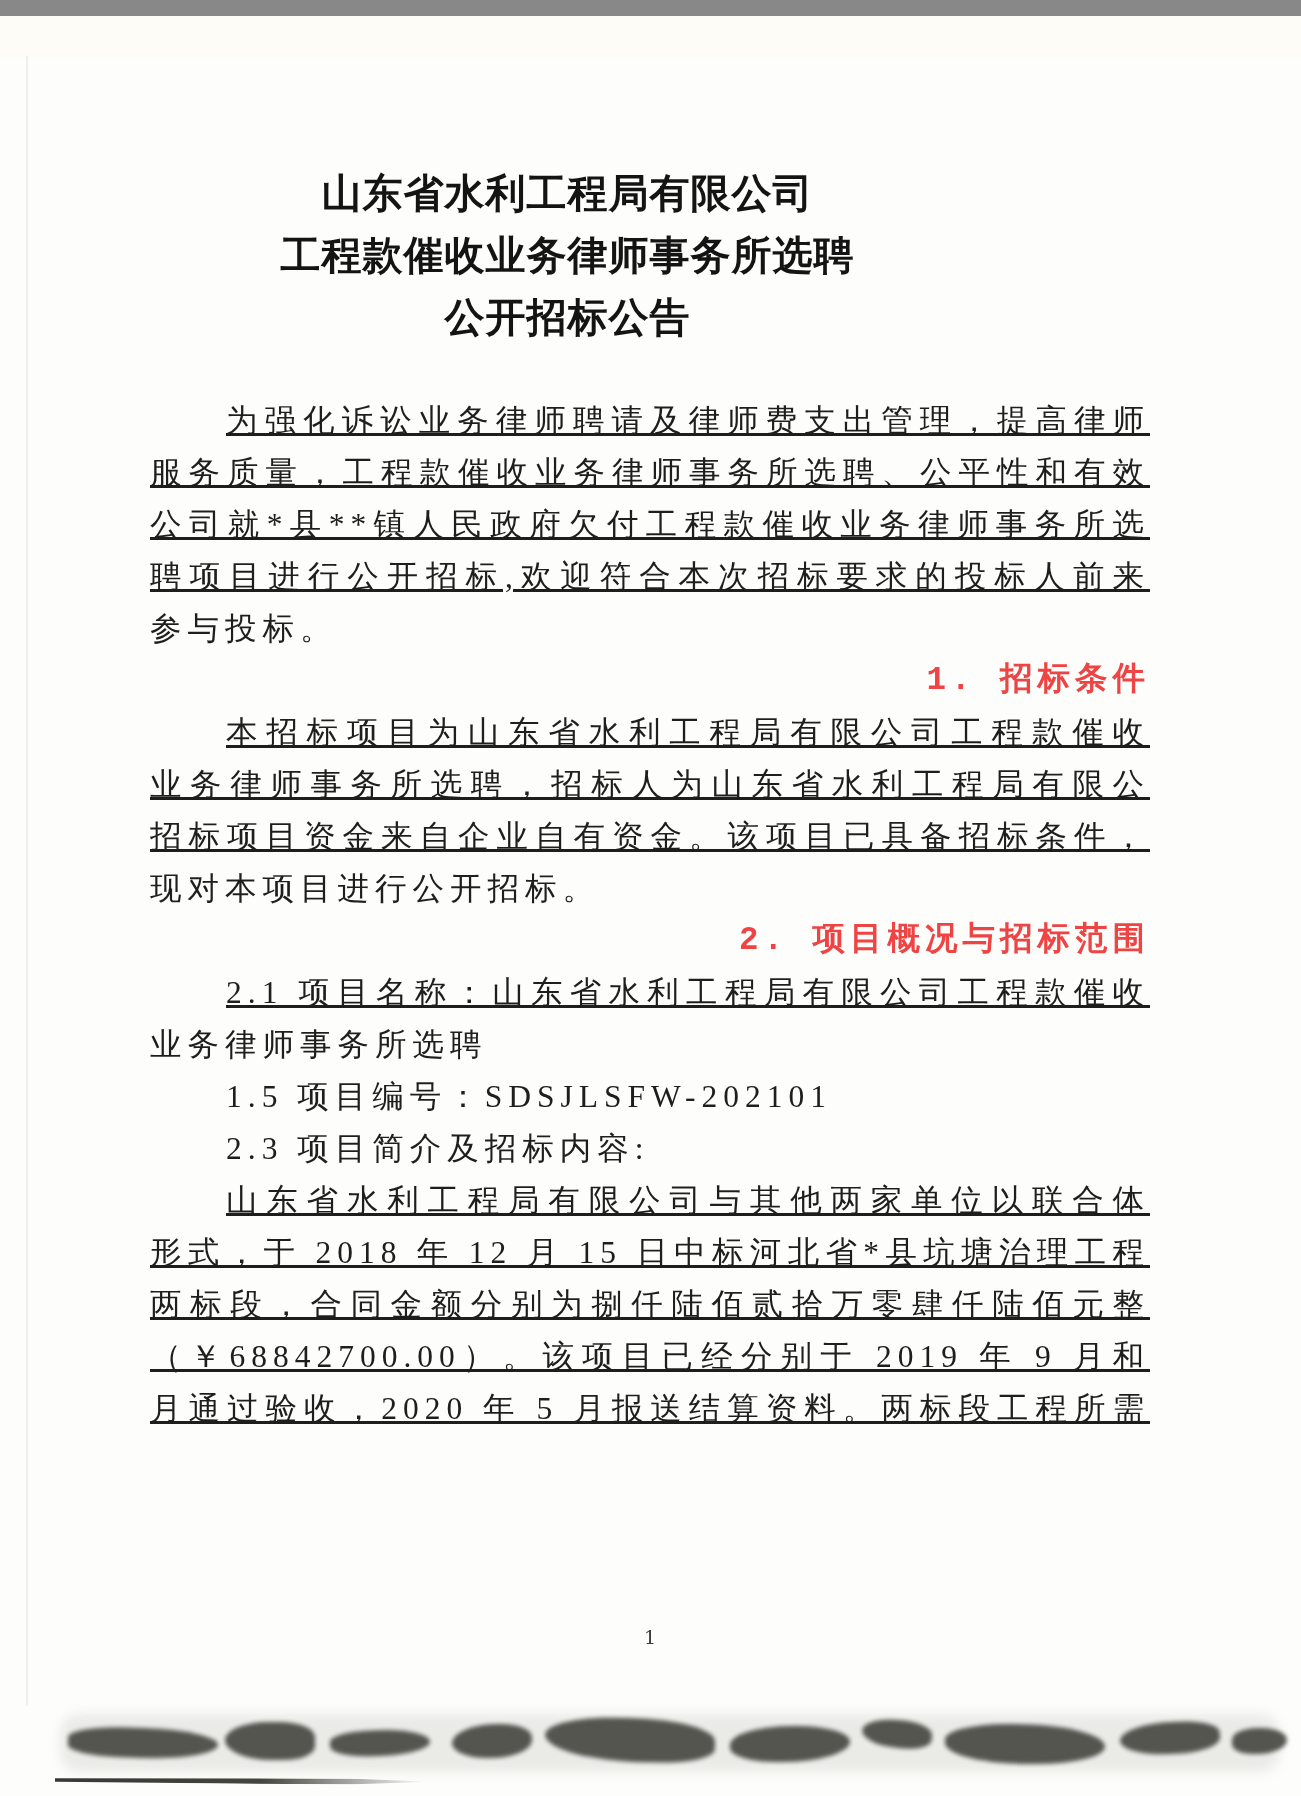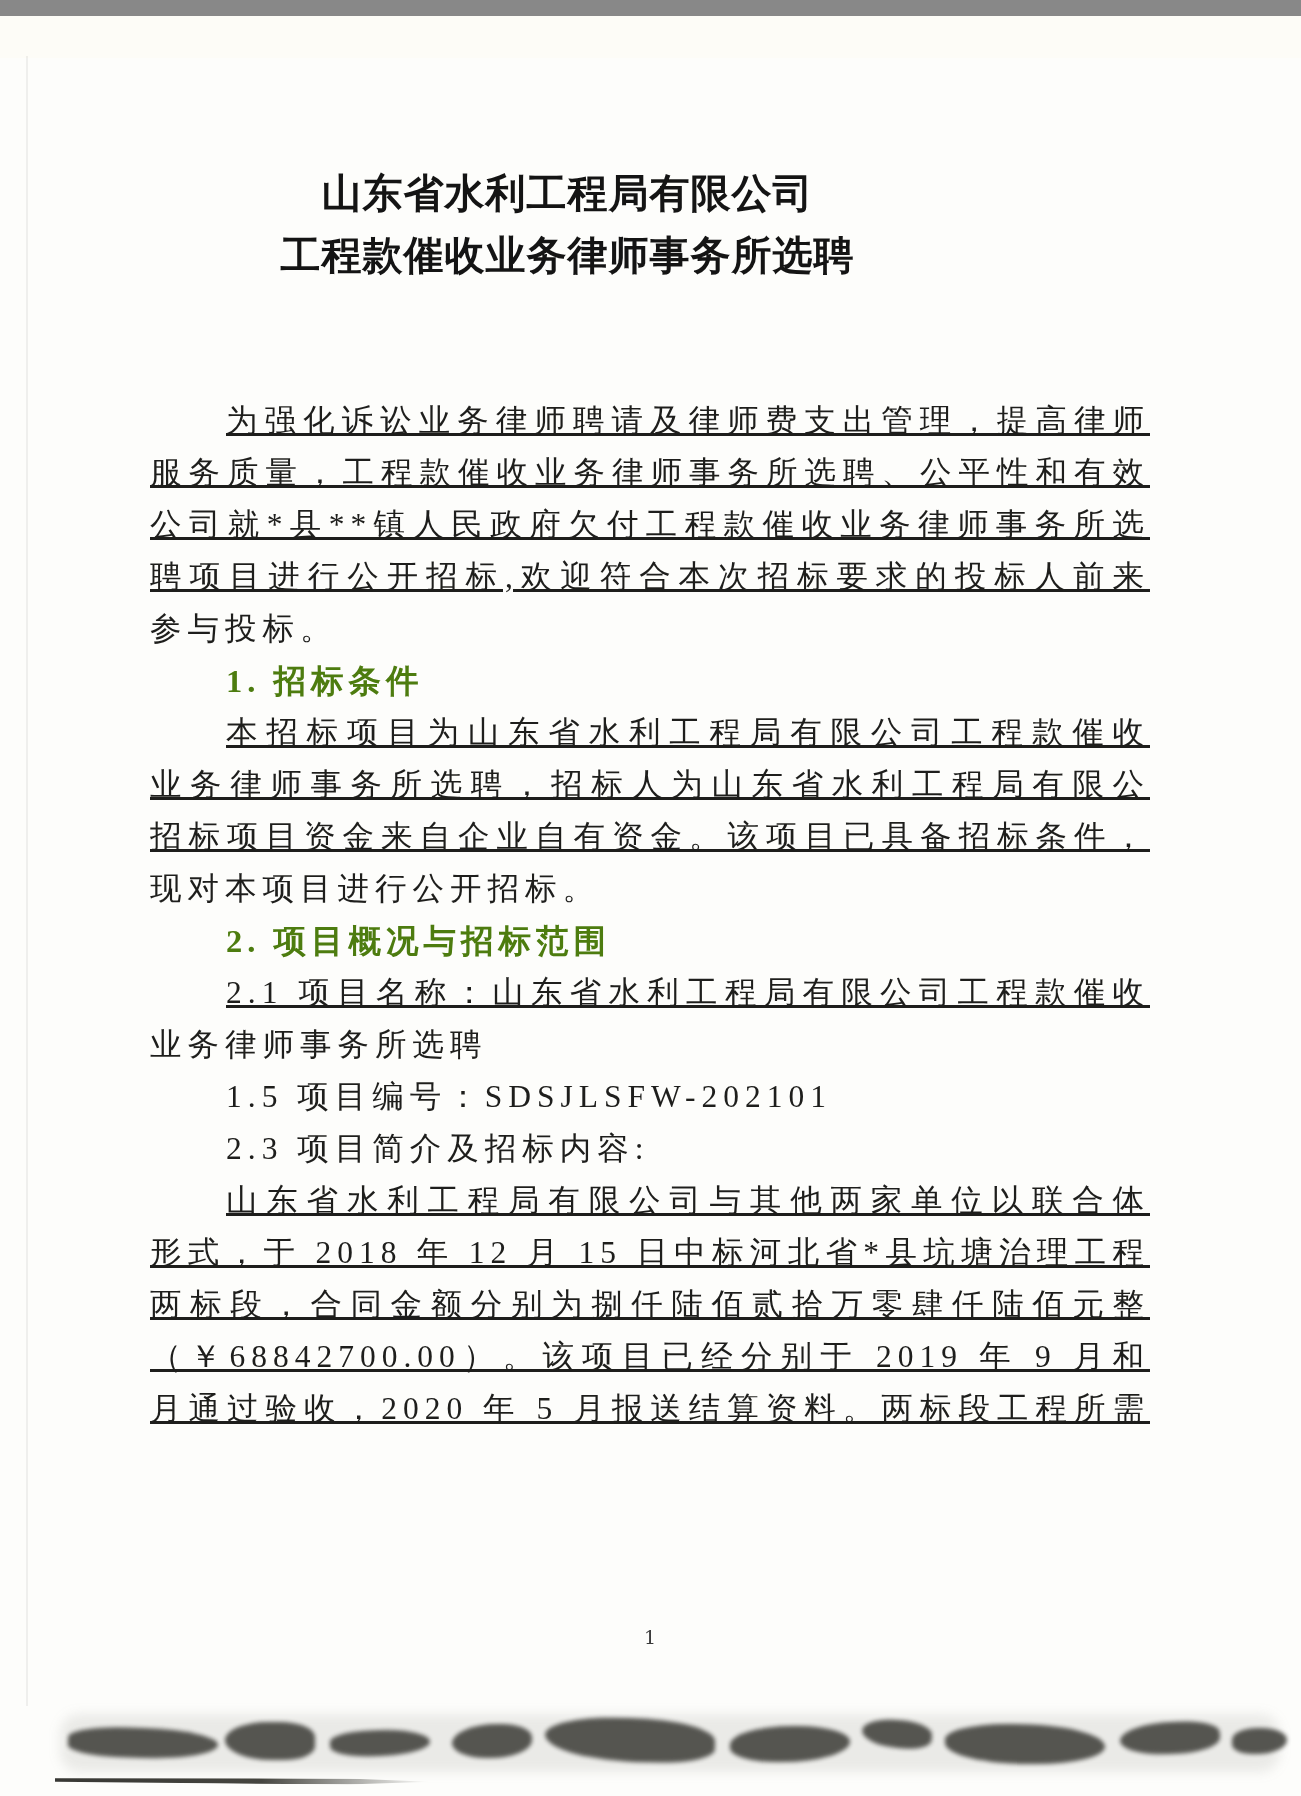--- a/index.html
+++ b/index.html
@@ -34,25 +34,26 @@
     font-family:"Liberation Serif","DejaVu Serif",serif;
     font-size:31.5px;
     line-height:52px;
     letter-spacing:6px;
     color:#1e1e1c;
   }
   .ln{height:52px;overflow:hidden;text-align:left;}
   .fill{text-align:justify;text-align-last:justify;text-decoration:underline;}
   .ind{text-indent:76px;}
   .hd{
-    font-family:Liberation Serif, serif;
+    font-family:Liberation Mono, monospace;
     font-weight:bold;
     font-size:32.5px;
     letter-spacing:5px;
-    color:#4d7c0f;
+    color:#ef4444;
+    text-align:right;
   }
   .pagenum{
     position:absolute;left:0;top:1610px;width:1301px;
     text-align:center;
     font-family:"DejaVu Serif","Liberation Serif",serif;
     font-size:19px;
     color:#3a3a3a;
     letter-spacing:1px;
   }
   
@@ -88,20 +89,21 @@
 </head>
 <body>
 
 <div class="page">
   <div class="top-tint"></div>
   <div class="scan-edge"></div>
 
   <div class="title">
     <div class="title-line">山东省水利工程局有限公司</div>
     <div class="title-line">工程款催收业务律师事务所选聘</div>
+    <div class="title-line">公开招标公告</div>
   </div>
 
   <div class="doc-body">
     <div class="ln ind fill">为强化诉讼业务律师聘请及律师费支出管理，提高律师</div>
     <div class="ln fill">服务质量，工程款催收业务律师事务所选聘、公平性和有效</div>
     <div class="ln fill">公司就*县**镇人民政府欠付工程款催收业务律师事务所选</div>
     <div class="ln fill">聘项目进行公开招标,欢迎符合本次招标要求的投标人前来</div>
     <div class="ln">参与投标。</div>
     <div class="ln ind hd">1. 招标条件</div>
     <div class="ln ind fill">本招标项目为山东省水利工程局有限公司工程款催收</div>

